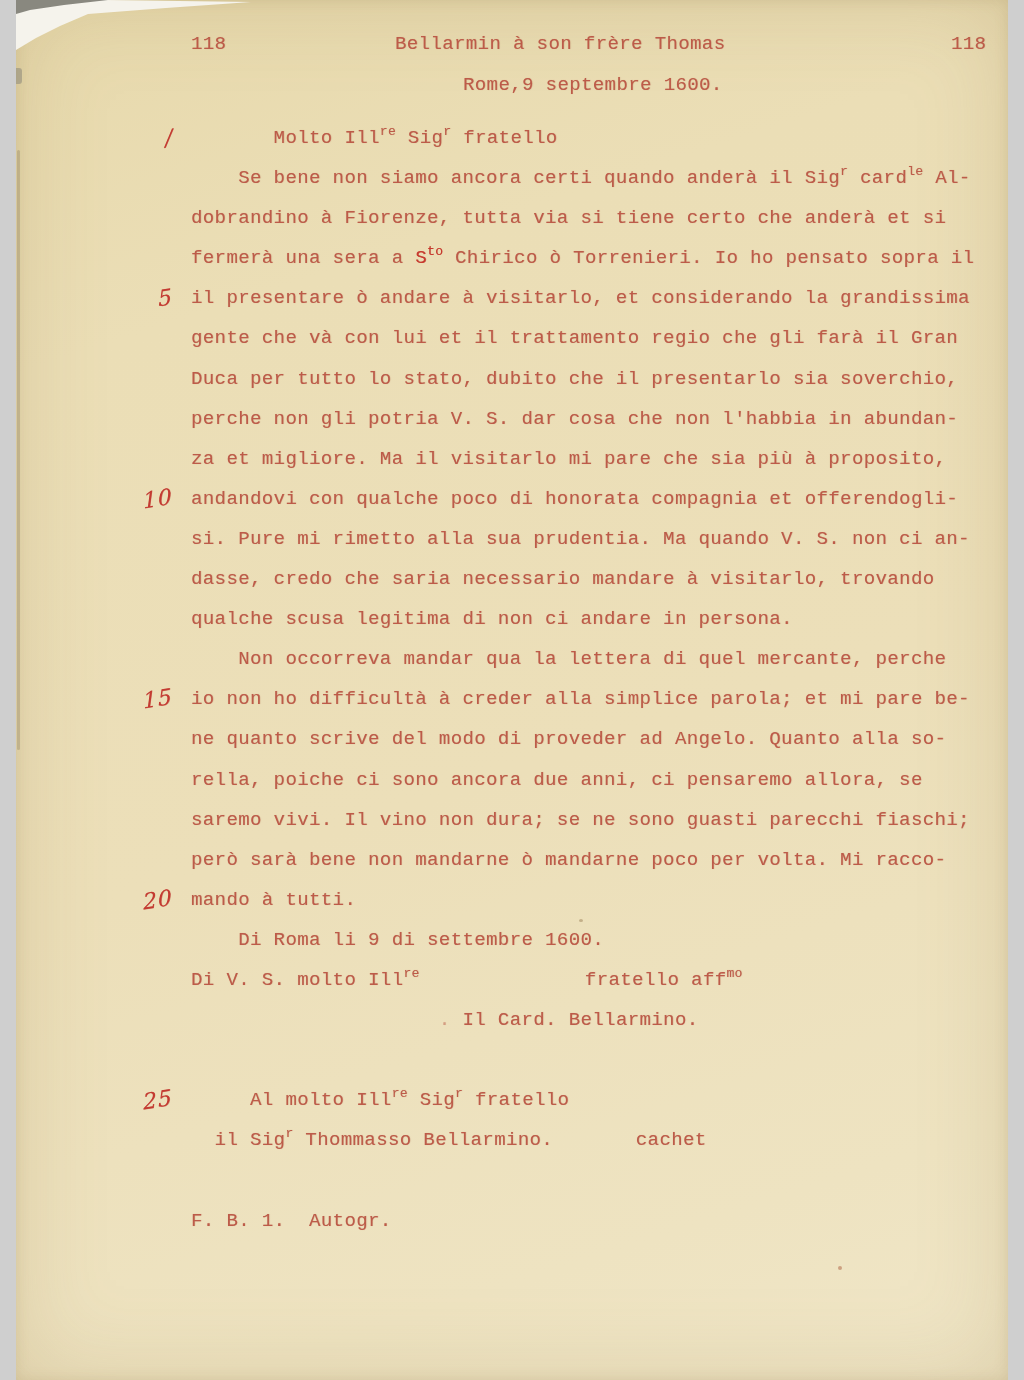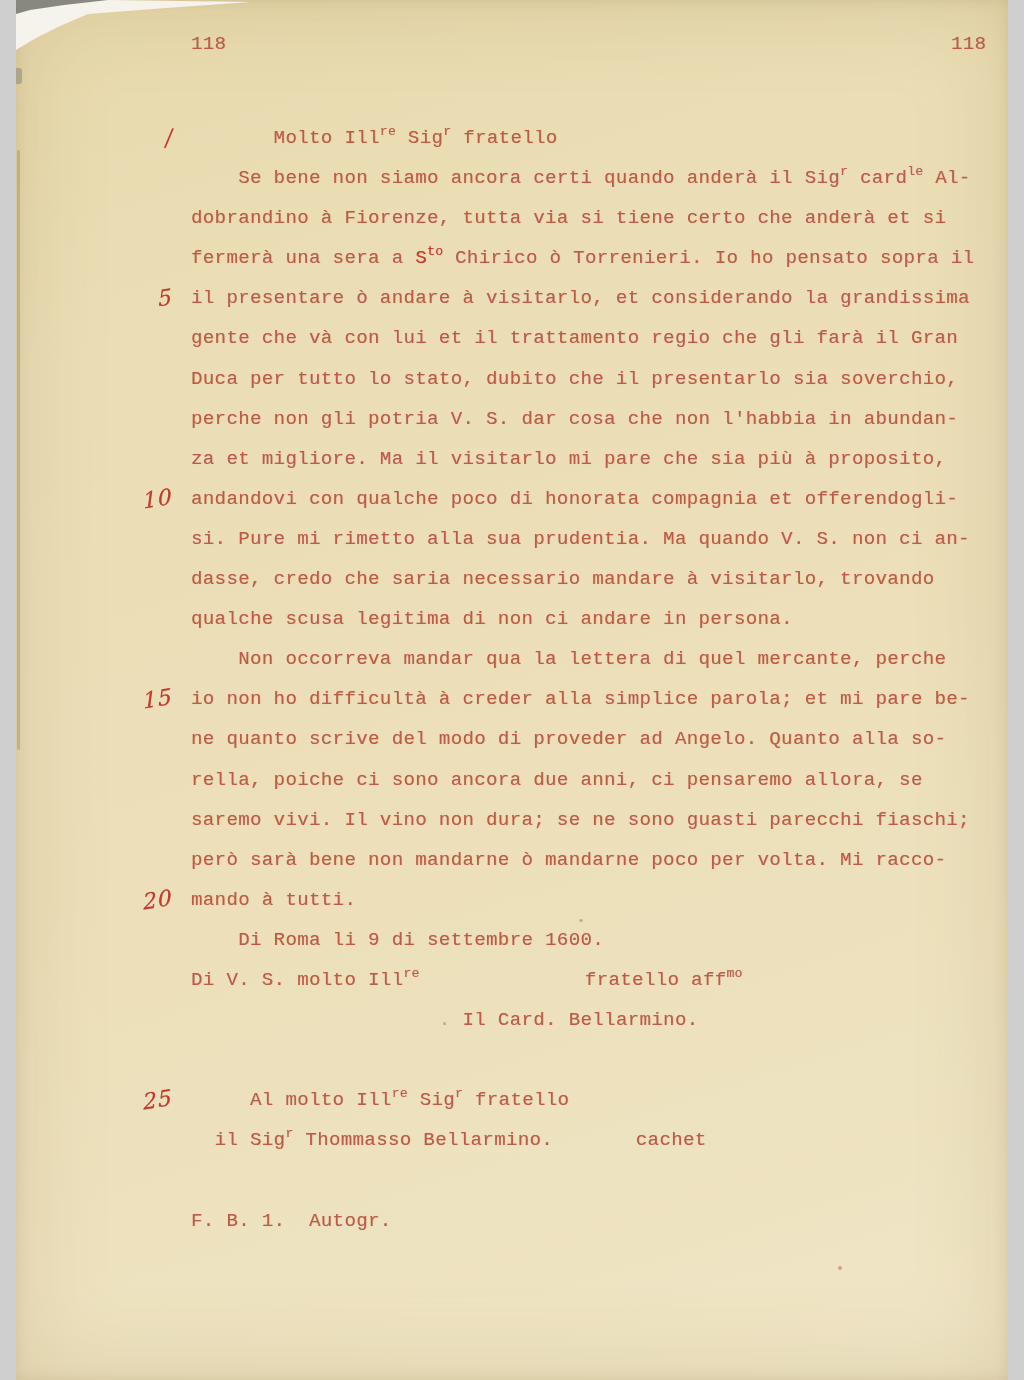--- a/index.html
+++ b/index.html
@@ -63,17 +63,19 @@
 <div class="page">
 
   <div class="torn-corner"></div>
   <div class="corner-dark"></div>
   <div class="edge-nick"></div>
   <div class="edge-line"></div>
   <div class="speck1"></div>
   <div class="speck2"></div>
 
   <div class="typed pagenum-left">118</div>
+  <div class="typed doc-title">Bellarmin à son frère Thomas</div>
   <div class="typed pagenum-right">118</div>
+  <div class="typed dateline">Rome,9 septembre 1600.</div>
 
   <div class="letter-body typed"><div class="tline"><span class="mnum">/</span><span>       Molto Ill</span><span class="sup">re</span><span> Sig</span><span class="sup">r</span><span> fratello</span></div><div class="tline"><span>    Se bene non siamo ancora certi quando anderà il Sig</span><span class="sup">r</span><span> card</span><span class="sup">le</span><span> Al-</span></div><div class="tline"><span>dobrandino à Fiorenze, tutta via si tiene certo che anderà et si</span></div><div class="tline"><span>fermerà una sera a </span><span class="hl">S</span><span class="sup hl">to</span><span> Chirico ò Torrenieri. Io ho pensato sopra il</span></div><div class="tline"><span class="mnum">5</span><span>il presentare ò andare à visitarlo, et considerando la grandissima</span></div><div class="tline"><span>gente che và con lui et il trattamento regio che gli farà il Gran</span></div><div class="tline"><span>Duca per tutto lo stato, dubito che il presentarlo sia soverchio,</span></div><div class="tline"><span>perche non gli potria V. S. dar cosa che non l'habbia in abundan-</span></div><div class="tline"><span>za et migliore. Ma il visitarlo mi pare che sia più à proposito,</span></div><div class="tline"><span class="mnum">10</span><span>andandovi con qualche poco di honorata compagnia et offerendogli-</span></div><div class="tline"><span>si. Pure mi rimetto alla sua prudentia. Ma quando V. S. non ci an-</span></div><div class="tline"><span>dasse, credo che saria necessario mandare à visitarlo, trovando</span></div><div class="tline"><span>qualche scusa legitima di non ci andare in persona.</span></div><div class="tline"><span>    Non occorreva mandar qua la lettera di quel mercante, perche</span></div><div class="tline"><span class="mnum">15</span><span>io non ho difficultà à creder alla simplice parola; et mi pare be-</span></div><div class="tline"><span>ne quanto scrive del modo di proveder ad Angelo. Quanto alla so-</span></div><div class="tline"><span>rella, poiche ci sono ancora due anni, ci pensaremo allora, se</span></div><div class="tline"><span>saremo vivi. Il vino non dura; se ne sono guasti parecchi fiaschi;</span></div><div class="tline"><span>però sarà bene non mandarne ò mandarne poco per volta. Mi racco-</span></div><div class="tline"><span class="mnum">20</span><span>mando à tutti.</span></div><div class="tline"><span>    Di Roma li 9 di settembre 1600.</span></div><div class="tline"><span>Di V. S. molto Ill</span><span class="sup">re</span><span>              fratello aff</span><span class="sup">mo</span></div><div class="tline"><span>                     </span><span class="faint">.</span><span> Il Card. Bellarmino.</span></div><div class="tline">&nbsp;</div><div class="tline"><span class="mnum">25</span><span>     Al molto Ill</span><span class="sup">re</span><span> Sig</span><span class="sup">r</span><span> fratello</span></div><div class="tline"><span>  il Sig</span><span class="sup">r</span><span> Thommasso Bellarmino.       cachet</span></div><div class="tline">&nbsp;</div><div class="tline"><span>F. B. 1.  Autogr.</span></div></div>
 
 </div>
 
 </body></html>

